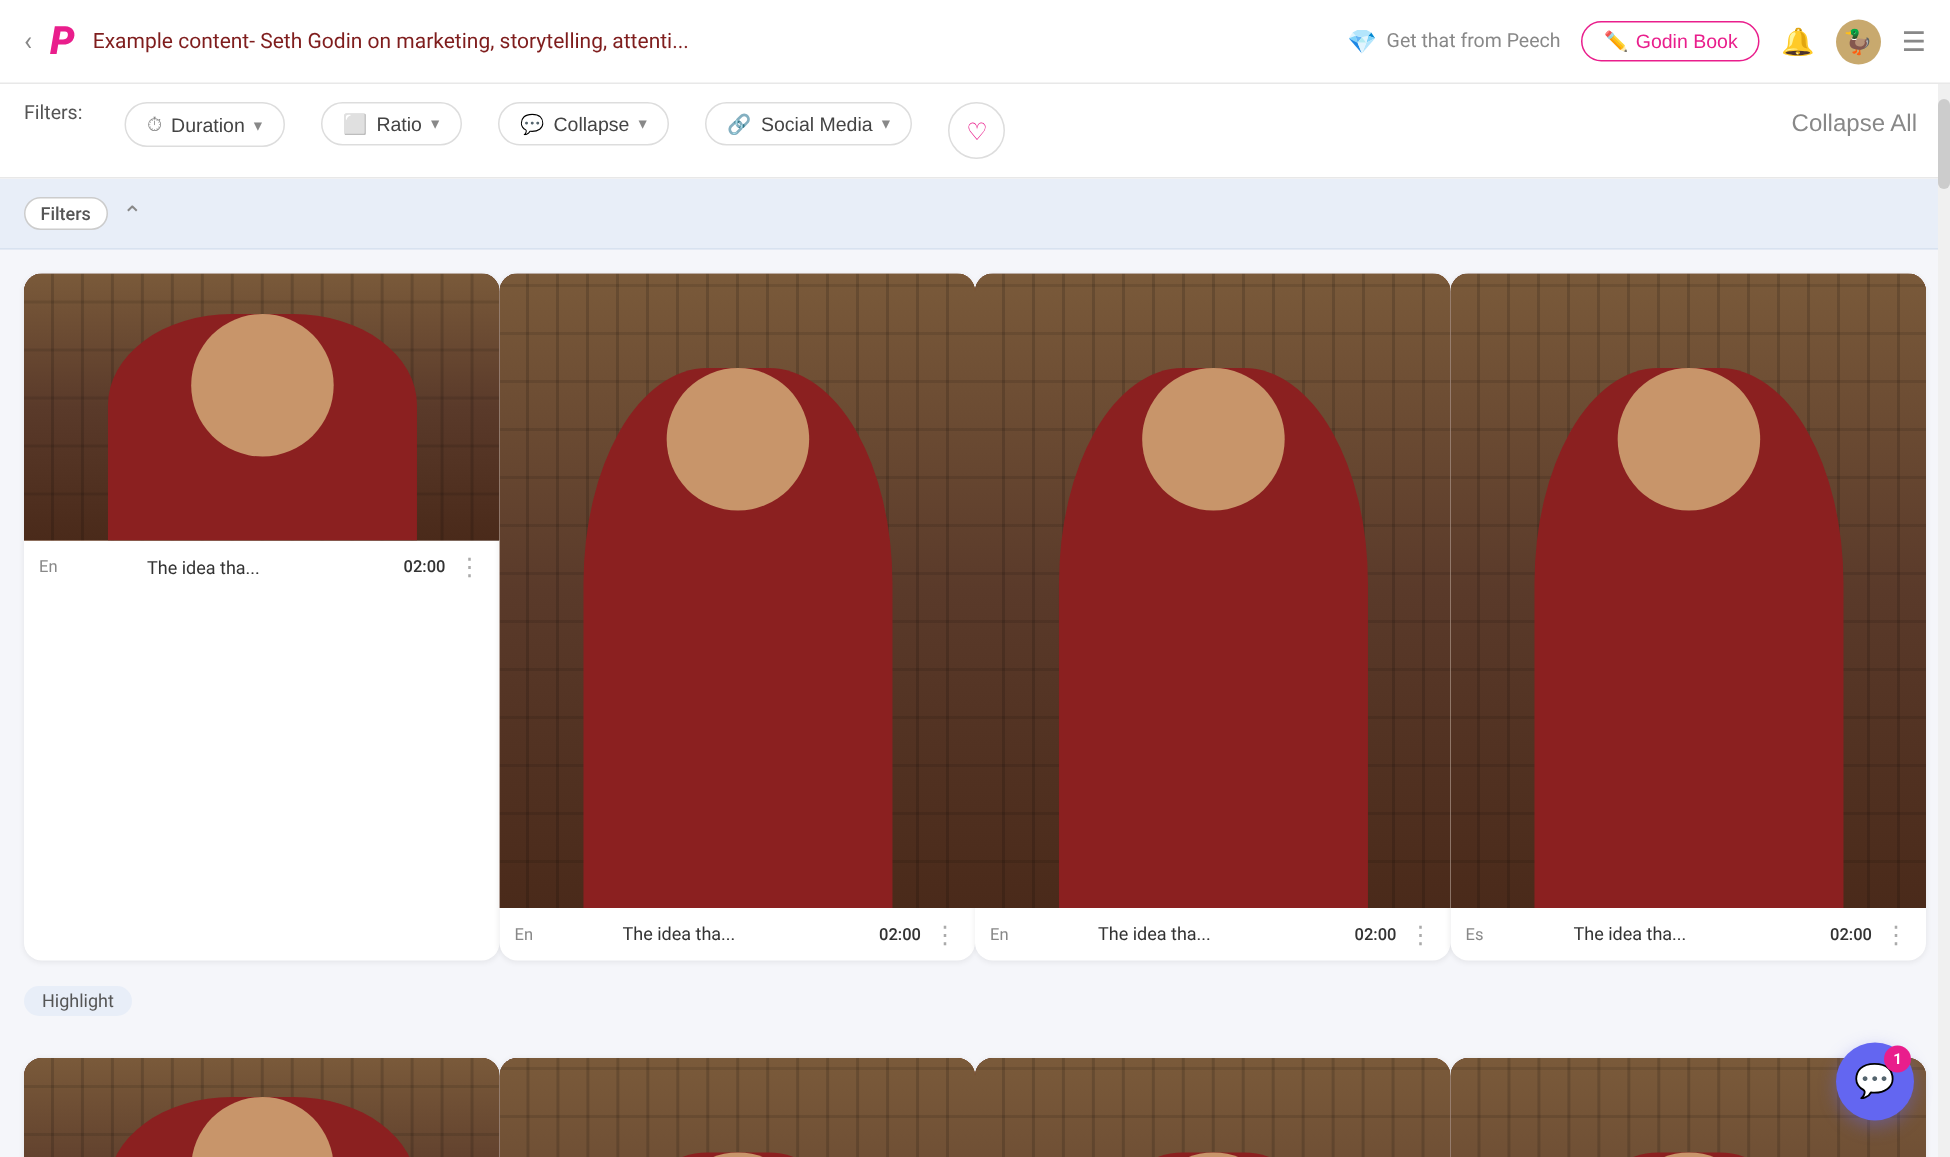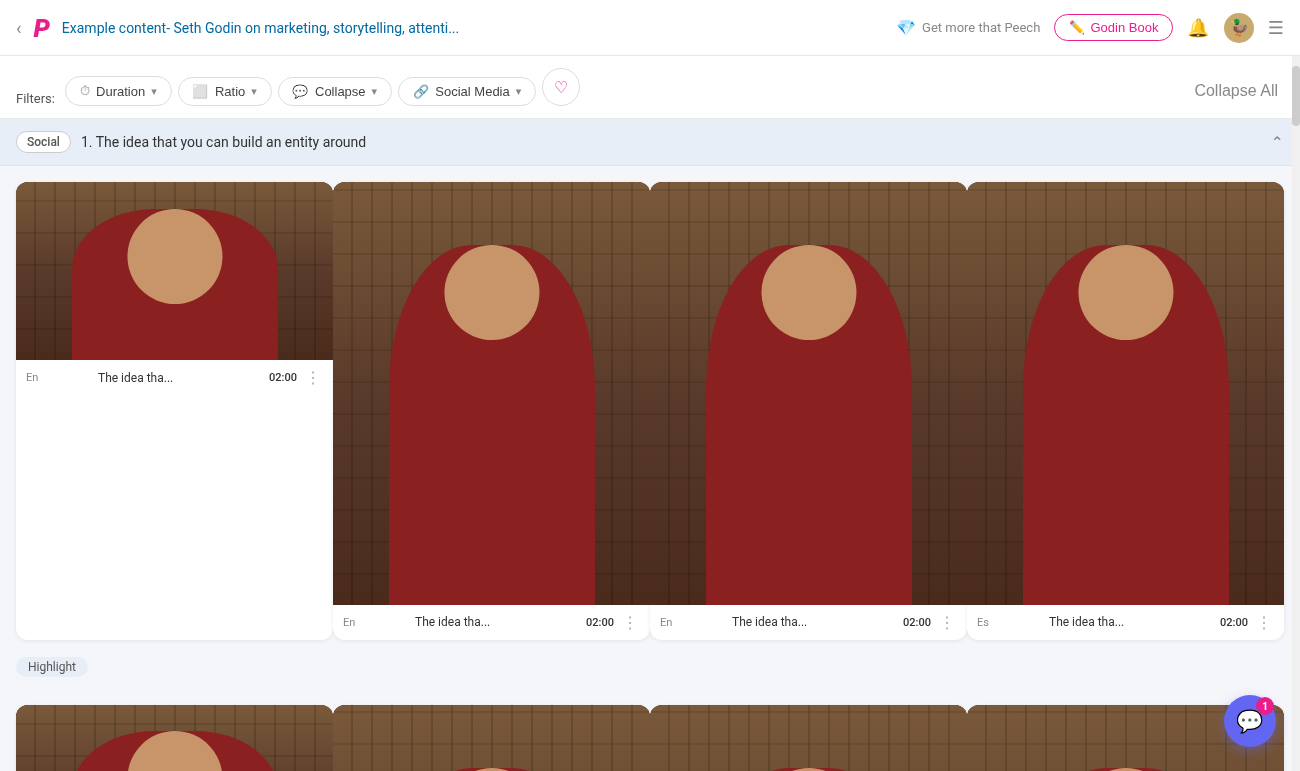--- a/index.html
+++ b/index.html
@@ -6,36 +6,36 @@
     body { font-family: -apple-system, BlinkMacSystemFont, 'Segoe UI', Roboto, sans-serif; background: #f5f6fa; color: #333; width: 1300px; height: 771px; overflow: hidden; }
 
     
     .header {
       display: flex; align-items: center; background: #fff;
       padding: 0 16px; height: 56px; border-bottom: 1px solid #e8e8e8;
       gap: 12px;
     }
     .header-back { color: #888; font-size: 18px; cursor: pointer; }
     .header-logo { color: #e91e8c; font-size: 26px; font-weight: 900; font-style: italic; }
-    .header-title { font-size: 14px; color: #0369a1; flex: 1; white-space: nowrap; overflow: hidden; text-overflow: ellipsis; }
+    .header-title { font-size: 14px; color: #7f1d1d; flex: 1; white-space: nowrap; overflow: hidden; text-overflow: ellipsis; }
     .header-right { display: flex; align-items: center; gap: 14px; }
     .header-upgrade { display: flex; align-items: center; gap: 6px; font-size: 13px; color: #888; }
     .diamond-icon { font-size: 16px; color: #a855f7; }
     .brand-book-btn {
       border: 1.5px solid #e91e8c; border-radius: 20px; padding: 5px 14px;
       font-size: 13px; color: #e91e8c; cursor: pointer; background: #fff;
       display: flex; align-items: center; gap: 5px;
     }
     .bell-icon, .menu-icon { font-size: 18px; color: #888; cursor: pointer; }
     .avatar { width: 30px; height: 30px; border-radius: 50%; background: #c8a96e; overflow: hidden; display: flex; align-items: center; justify-content: center; font-size: 16px; }
 
     
     .filters-bar {
       background: #fff; padding: 12px 16px; border-bottom: 1px solid #e8e8e8;
-      display: flex; align-items: flex-end; gap: 6px;
+      display: flex; align-items: flex-start; gap: 24px;
     }
     .filters-label { font-size: 13px; color: #555; margin-right: 4px; }
     .filter-btn {
       display: flex; align-items: center; gap: 6px; border: 1.5px solid #ddd;
       border-radius: 20px; padding: 6px 14px; font-size: 13px; color: #444;
       cursor: pointer; background: #fff; white-space: nowrap;
     }
     .filter-btn .icon { font-size: 13px; color: #888; }
     .filter-chevron { font-size: 11px; color: #888; }
     .filter-heart-btn {
@@ -154,21 +154,21 @@
 </head>
 <body>
 
 <div class="header">
   <span class="header-back">‹</span>
   <span class="header-logo">P</span>
   <span class="header-title">Example content- Seth Godin on marketing, storytelling, attenti...</span>
   <div class="header-right">
     <div class="header-upgrade">
       <span class="diamond-icon">💎</span>
-      <span>Get more that Peech</span>
+      <span>Get that from Peech</span>
     </div>
     <button class="brand-book-btn">
       <span>✏️</span>
       <span>Godin Book</span>
     </button>
     <span class="bell-icon">🔔</span>
     <div class="avatar">🦆</div>
     <span class="menu-icon">☰</span>
   </div>
 </div>
@@ -203,22 +203,21 @@
   <div class="filter-heart-btn">
     <span>♡</span>
   </div>
 
   <button class="collapse-all-btn">Collapse All</button>
 </div>
 
 <div class="main-content">
 
   <div class="chapter-header">
-    <span class="chapter-badge">Social</span>
-    <span class="chapter-title">1. The idea that you can build an entity around</span>
+    <span class="chapter-badge">Filters</span>
     <span class="chapter-collapse">⌃</span>
   </div>
 
   <div class="cards-section">
     <div class="cards-grid">
 
       <div class="card">
         <div class="card-thumb card-thumb-wide">
           <div class="card-thumb-inner">
             <div class="person-head"></div>

